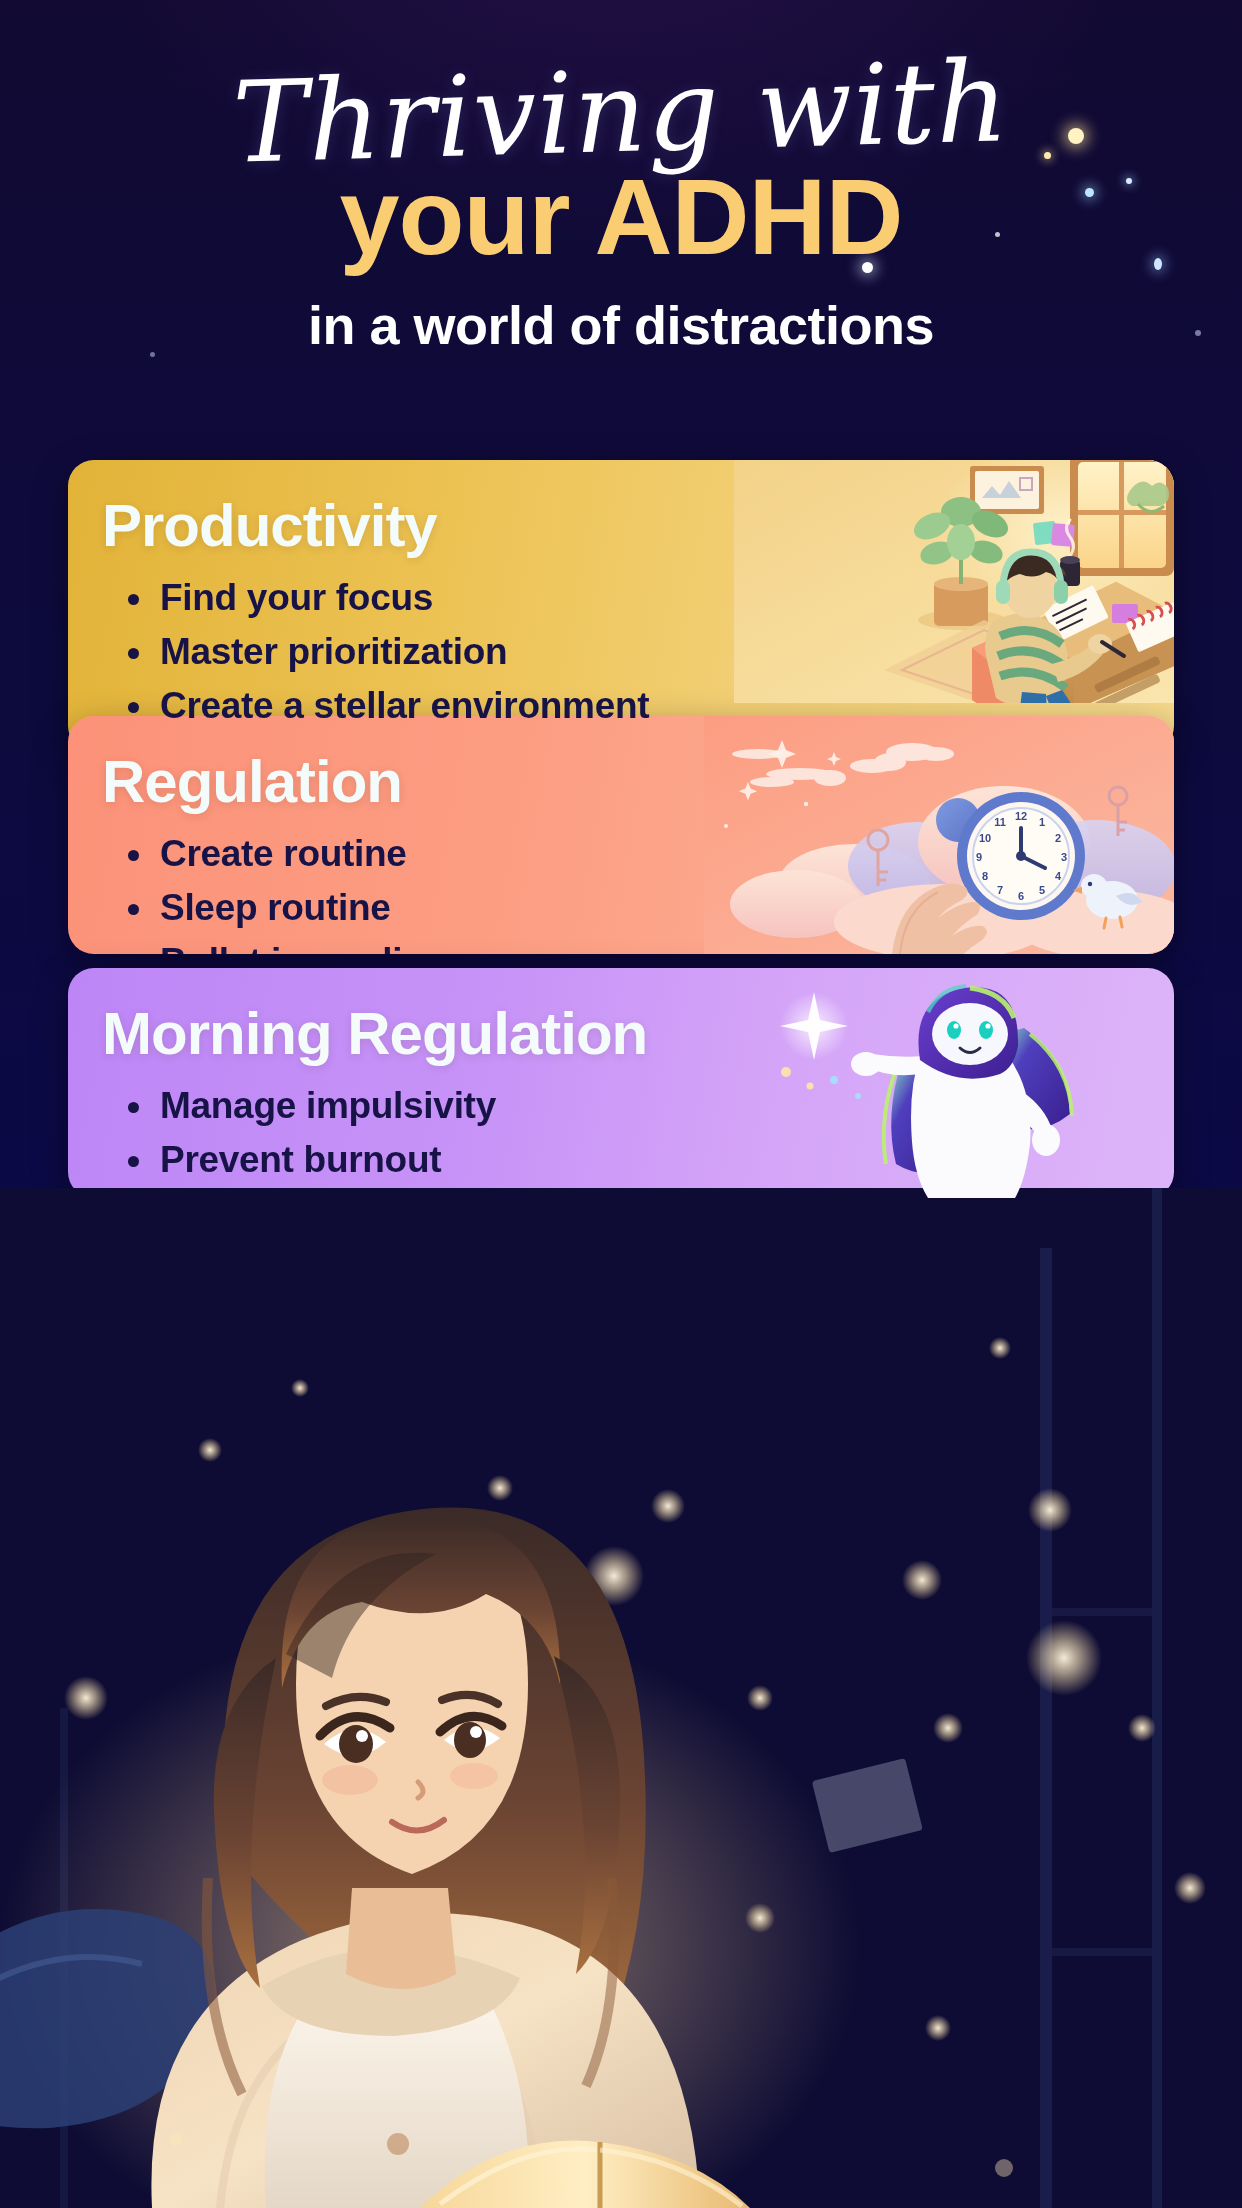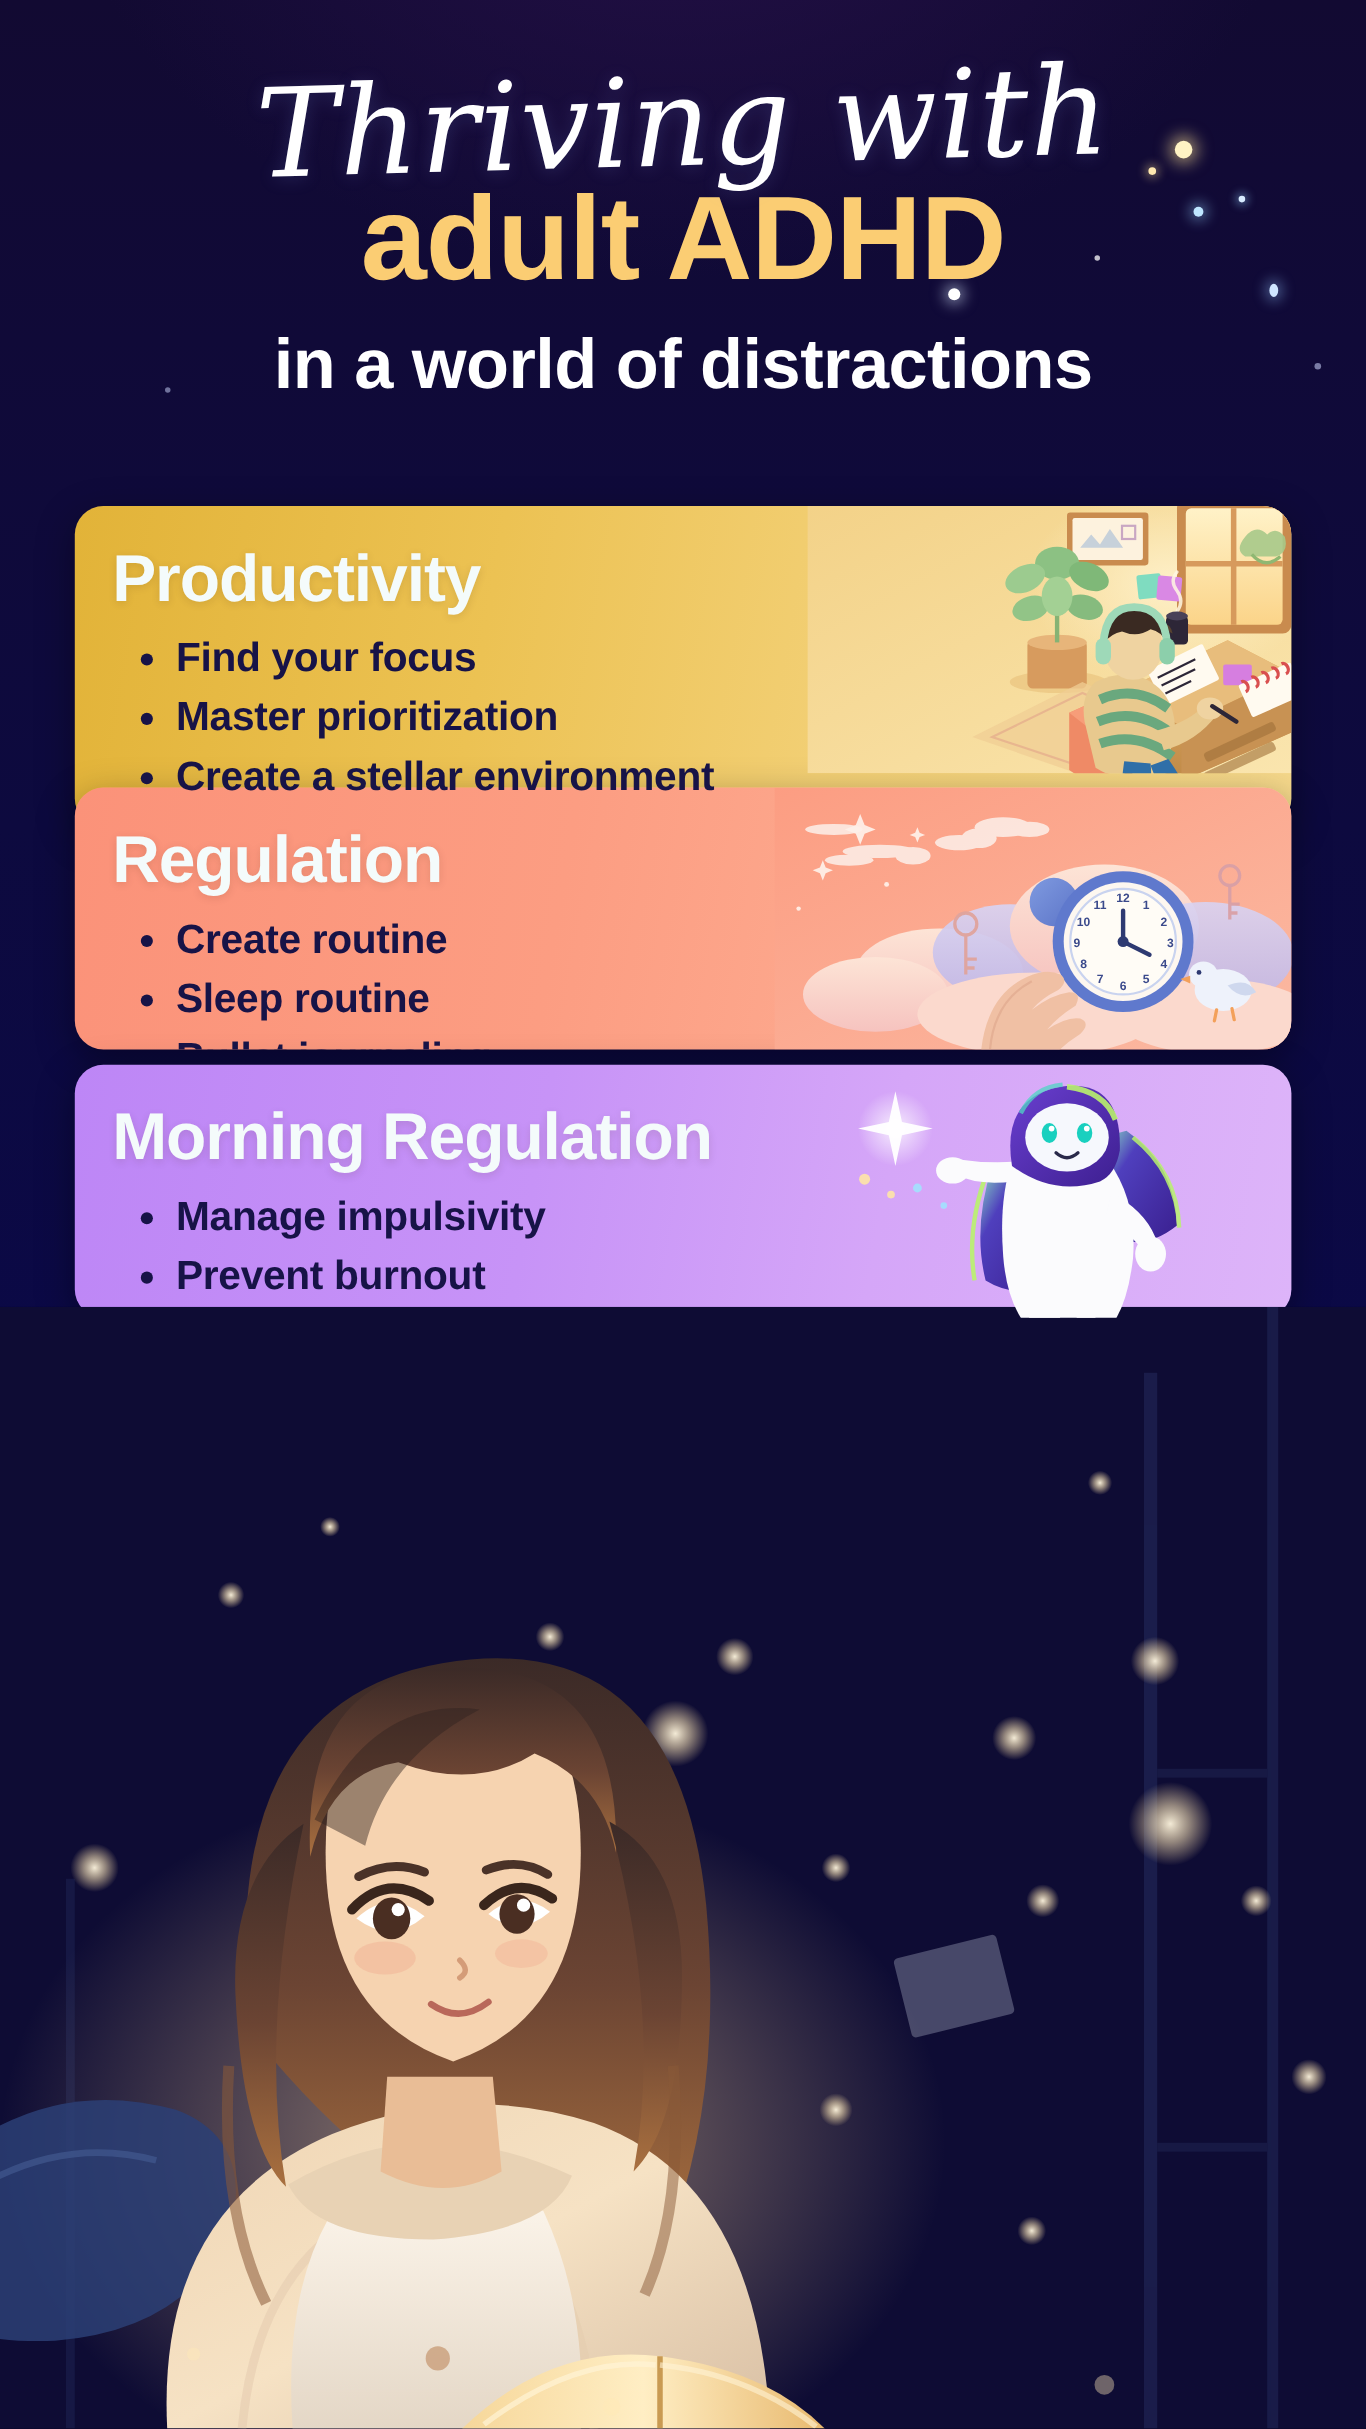--- a/index.html
+++ b/index.html
@@ -41,21 +41,21 @@
     font-weight:bold;
     font-size:108px;
     line-height:1.02;
     color:#fbcd73;
     letter-spacing:-1px;
     margin-top:-6px;
   }
   .sub-line {
     font-family:"Liberation Sans", sans-serif;
     font-weight:bold;
-    font-size:64px;
+    font-size:54px;
     line-height:1.1;
     color:#ffffff;
     letter-spacing:-.5px;
     margin-top:24px;
   }
 
   
   .card {
     position:absolute;
     left:68px; width:1106px;
@@ -138,21 +138,21 @@
     <div class="bokeh" style="left:1126px;top:178px;width:6px;height:6px;background:#d9ecff;box-shadow:0 0 8px 3px rgba(150,210,255,.4);"></div>
     <div class="bokeh" style="left:1154px;top:258px;width:8px;height:12px;background:#cfe6ff;border-radius:50%;box-shadow:0 0 12px 4px rgba(150,200,255,.4);"></div>
     <div class="bokeh" style="left:862px;top:262px;width:11px;height:11px;background:#ffffff;box-shadow:0 0 13px 4px rgba(220,235,255,.5);"></div>
     <div class="bokeh" style="left:995px;top:232px;width:5px;height:5px;background:#ffffff;opacity:.75;"></div>
     <div class="bokeh" style="left:150px;top:352px;width:5px;height:5px;background:#cfd9ff;opacity:.5;"></div>
     <div class="bokeh" style="left:1195px;top:330px;width:6px;height:6px;background:#cfd9ff;opacity:.55;"></div>
   </div>
 
   <div class="title-wrap">
     <div class="script-line">Thriving with</div>
-    <div class="big-line">adult ADHD</div>
+    <div class="big-line">your ADHD</div>
     <div class="sub-line">in a world of distractions</div>
   </div>
 
   <div class="card" id="card-productivity">
 
     <div class="card-art">
       <svg viewBox="0 0 440 243" width="440" height="243" preserveAspectRatio="xMidYMid slice">
         <defs>
           <linearGradient id="pWall" x1="0" y1="0" x2="1" y2="1">
             <stop offset="0" stop-color="#f3d288"></stop>

